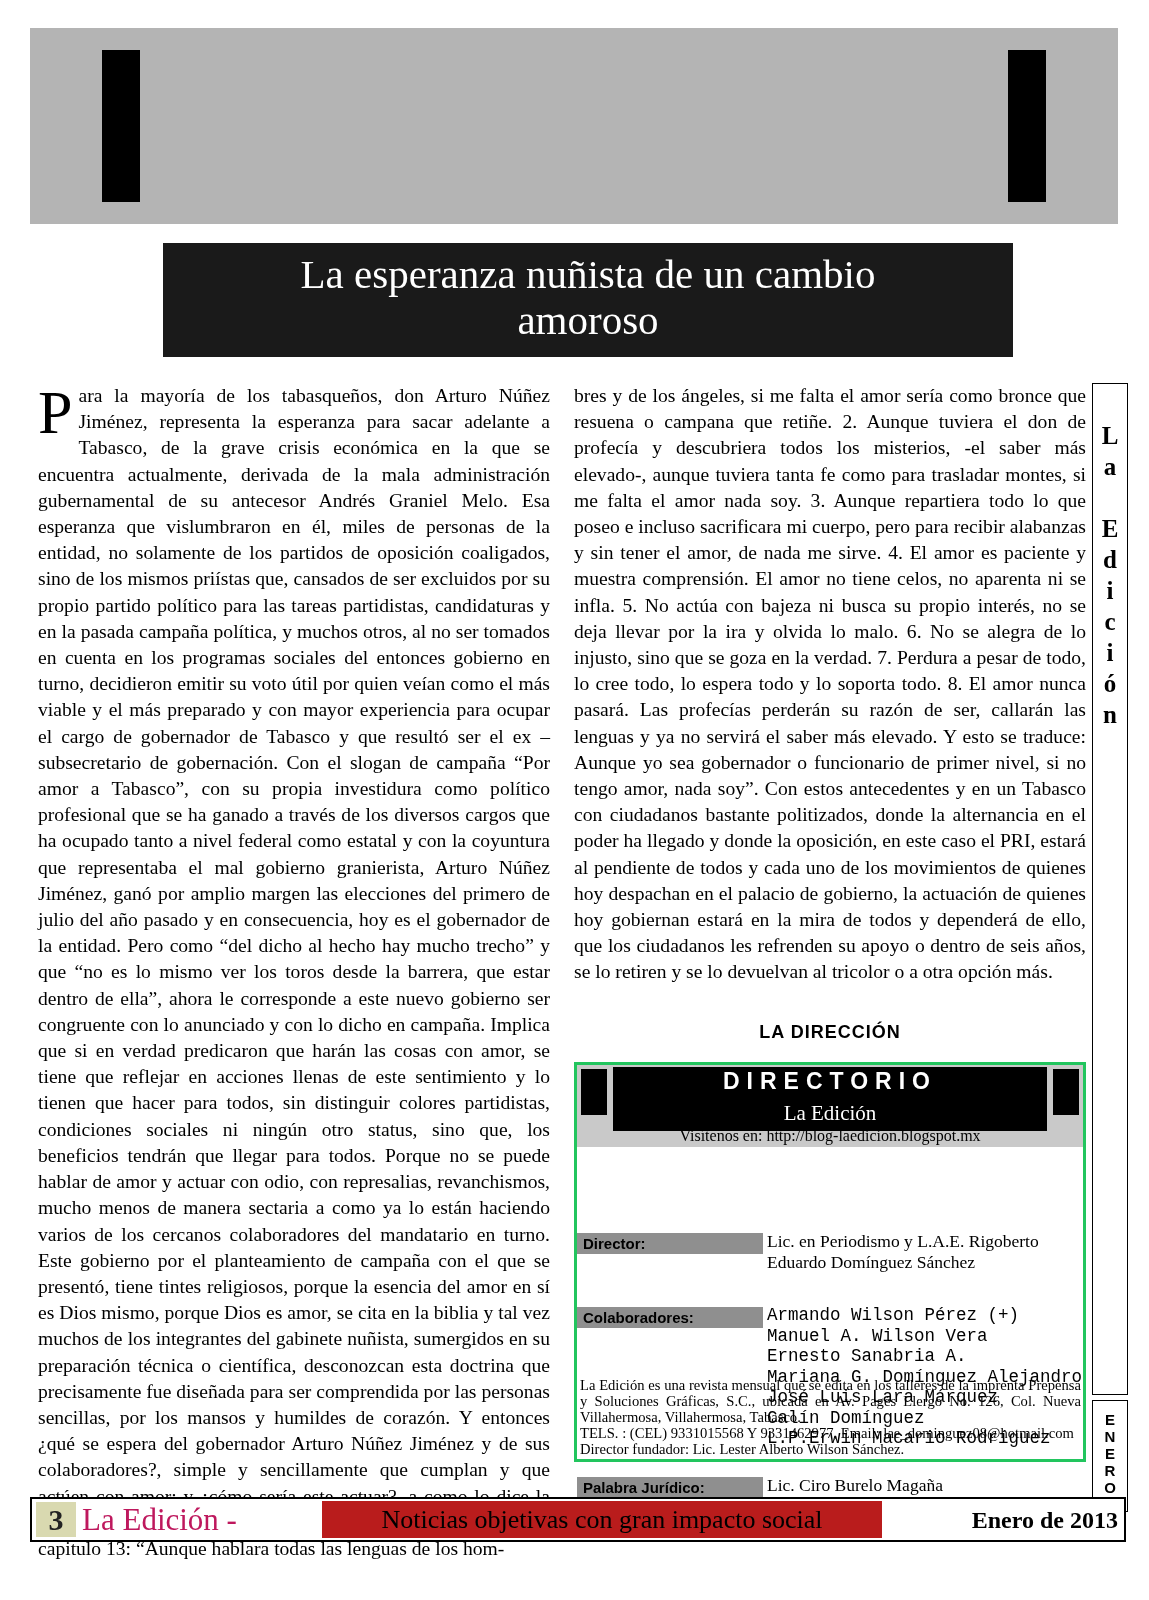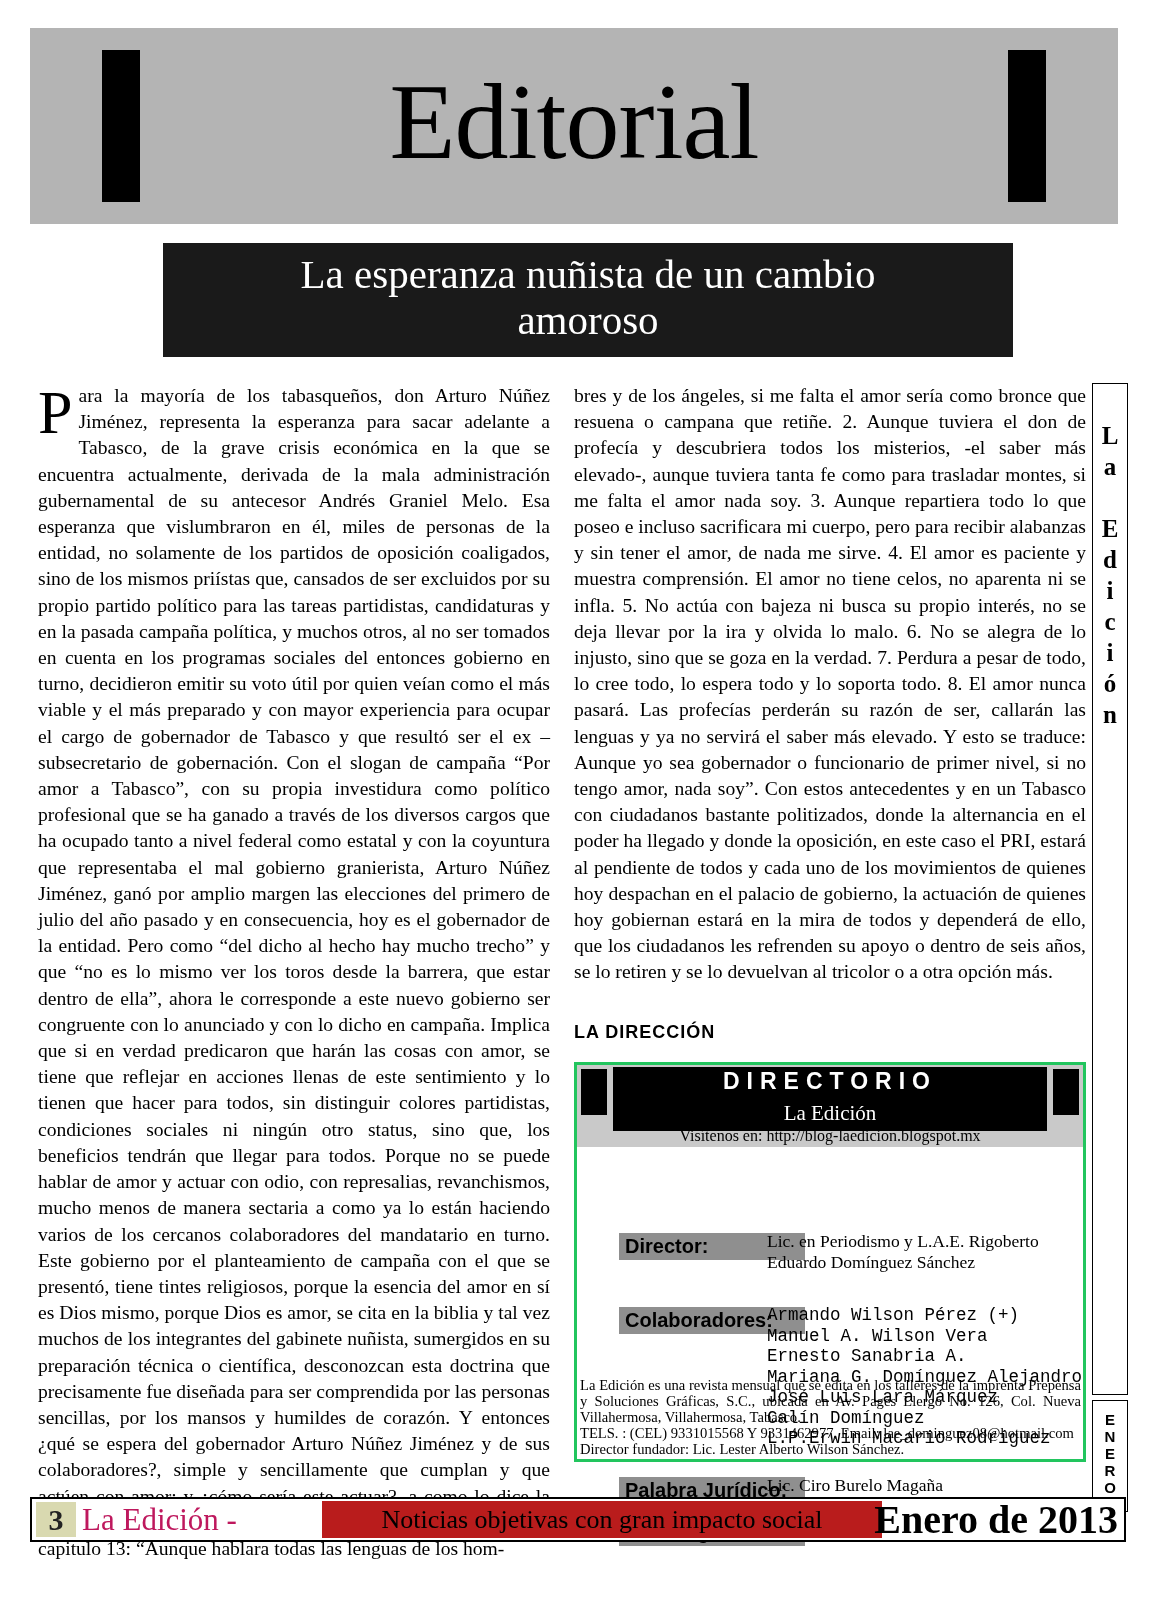--- a/index.html
+++ b/index.html
@@ -90,20 +90,21 @@
   .vband-month .vtext{
     position:absolute;left:0;right:0;top:10px;text-align:center;
     font-family:"Liberation Sans", sans-serif;
     font-weight:bold;font-size:15px;line-height:17px;
   }
   .vband-month .vtext span{display:block;}
 
   
   .la-direccion{
     position:absolute;left:574px;top:1022px;width:512px;
+    text-align:center;
     font-family:"Liberation Sans", sans-serif;
     font-weight:bold;font-size:18px;letter-spacing:1px;
   }
 
   
   .directorio{
     position:absolute;left:574px;top:1062px;width:512px;height:400px;
     border:3px solid #22c55e;
     background:#fff;
     box-sizing:border-box;
@@ -128,22 +129,22 @@
   .dir-head .dirurl{
     position:absolute;left:0;right:0;bottom:2px;text-align:center;
     font-family:"Liberation Serif", serif;font-size:16px;
   }
   .dir-grid{position:relative;}
   .dir-row{position:relative;display:block;}
   .dir-lbl{
     position:absolute;left:0;width:186px;
     background:#8f8f8f;color:#000;
     font-family:"Liberation Sans", sans-serif;
-    font-weight:bold;font-size:20px;
-    padding:2px 16px 2px 6px;box-sizing:border-box;margin-left:42px;
+    font-weight:bold;font-size:15px;
+    padding:2px 16px 2px 6px;box-sizing:border-box;
   }
   .dir-val{
     position:absolute;left:186px;right:0;
     font-family:"Liberation Serif", serif;
     font-size:17.5px;line-height:20.5px;
     padding-left:4px;box-sizing:border-box;
   }
   .dir-val div{white-space:nowrap;}
 
   .dir-foot{
@@ -175,32 +176,31 @@
   }
   .footer .slogan{
     position:absolute;left:290px;top:2px;width:560px;height:37px;
     background:#b91c1c;
     font-family:"Liberation Serif", serif;
     font-size:26px;line-height:37px;text-align:center;
   }
   .footer .date{
     position:absolute;right:6px;top:2px;
     font-family:"Liberation Serif", serif;
-    font-weight:bold;font-size:40px;line-height:38px;
+    font-weight:bold;font-size:24px;line-height:38px;
   }
 </style>
 </head>
 <body>
 
 <div class="page">
 
   <div class="masthead">
     <div class="bar-left"></div>
     <div class="bar-right"></div>
-    <div class="title">Editorial</div>
   </div>
 
   <div class="headline">
     <div class="h-line">La esperanza nuñista de un cambio</div>
     <div class="h-line">amoroso</div>
   </div>
 
   <div class="col col-left">
     <p><span class="dropcap">P</span><span>ara la mayoría de los tabasqueños, don Arturo Núñez Jiménez, representa la esperanza para sacar adelante a Tabasco, de la grave crisis económica en la que se encuentra actualmente, derivada de la mala administración gubernamental de su antecesor Andrés Graniel Melo. Esa esperanza que vislumbraron en él, miles de personas de la entidad, no solamente de los partidos de oposición coaligados, sino de los mismos priístas que, cansados de ser excluidos por su propio partido político para las tareas partidistas, candidaturas y en la pasada campaña política, y muchos otros, al no ser tomados en cuenta en los programas sociales del entonces gobierno en turno, decidieron emitir su voto útil por quien veían como el más viable y el más preparado y con mayor experiencia para ocupar el cargo de gobernador de Tabasco y que resultó ser el ex –subsecretario de gobernación. Con el slogan de campaña “Por amor a Tabasco”, con su propia investidura como político profesional que se ha ganado a través de los diversos cargos que ha ocupado tanto a nivel federal como estatal y con la coyuntura que representaba el mal gobierno granierista, Arturo Núñez Jiménez, ganó por amplio margen las elecciones del primero de julio del año pasado y en consecuencia, hoy es el gobernador de la entidad. Pero como “del dicho al hecho hay mucho trecho” y que “no es lo mismo ver los toros desde la barrera, que estar dentro de ella”, ahora le corresponde a este nuevo gobierno ser congruente con lo anunciado y con lo dicho en campaña. Implica que si en verdad predicaron que harán las cosas con amor, se tiene que reflejar en acciones llenas de este sentimiento y lo tienen que hacer para todos, sin distinguir colores partidistas, condiciones sociales ni ningún otro status, sino que, los beneficios tendrán que llegar para todos. Porque no se puede hablar de amor y actuar con odio, con represalias, revanchismos, mucho menos de manera sectaria a como ya lo están haciendo varios de los cercanos colaboradores del mandatario en turno. Este gobierno por el planteamiento de campaña con el que se presentó, tiene tintes religiosos, porque la esencia del amor en sí es Dios mismo, porque Dios es amor, se cita en la biblia y tal vez muchos de los integrantes del gabinete nuñista, sumergidos en su preparación técnica o científica, desconozcan esta doctrina que precisamente fue diseñada para ser comprendida por las personas sencillas, por los mansos y humildes de corazón. Y entonces ¿qué se espera del gobernador Arturo Núñez Jiménez y de sus colaboradores?, simple y sencillamente que cumplan y que actúen con amor; y ¿cómo sería este actuar?, a como lo dice la Palabra de Dios en la primera carta de San Pablo a los Corintios, capitulo 13: “Aunque hablara todas las lenguas de los hom-</span></p>
   </div>

